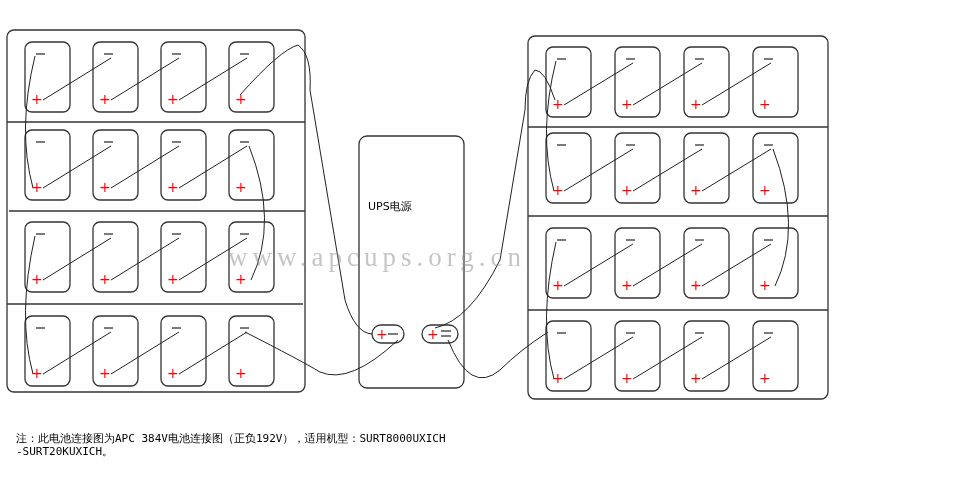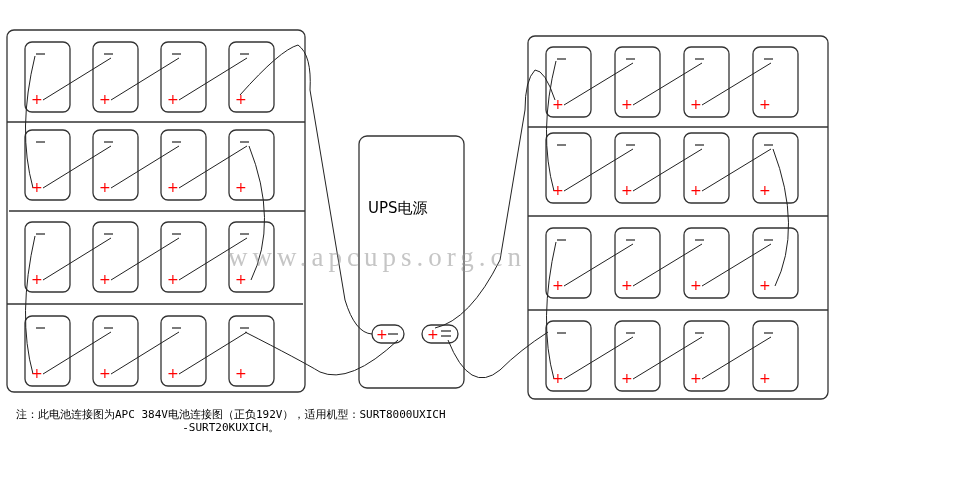--- a/index.html
+++ b/index.html
@@ -1,20 +1,20 @@
 <!DOCTYPE html>
 <html><head>
 <meta charset="utf-8">
 <style>
   html,body{margin:0;padding:0;background:#fff;}
   body{width:975px;height:500px;position:relative;overflow:hidden;font-family:"DejaVu Sans",sans-serif;}
   #diagram{position:absolute;left:0;top:0;}
-  .note{position:absolute;left:16px;top:408px;font-family:"DejaVu Sans Mono","Liberation Mono",monospace;font-size:11px;color:#000;line-height:13px;white-space:pre;text-align:center;}
+  .note{position:absolute;left:16px;top:432px;font-family:"DejaVu Sans Mono","Liberation Mono",monospace;font-size:11px;color:#000;line-height:13px;white-space:pre;}
   .watermark{position:absolute;left:228px;top:242px;font-family:Liberation Serif, serif;font-size:27px;letter-spacing:5px;color:rgba(150,150,150,0.55);pointer-events:none;}
-  .ups-label{position:absolute;left:368px;top:199px;font-size:15px;color:#000;}
+  .ups-label{position:absolute;left:368px;top:199px;font-size:11px;color:#000;}
 </style>
 </head>
 <body>
 
 <svg id="diagram" width="975" height="500" viewBox="0 0 975 500" xmlns="http://www.w3.org/2000/svg">
   <g fill="none" stroke="#333" stroke-width="1.3">
 
     <rect x="7" y="30" width="298" height="362" rx="7"></rect>
     <line x1="7" y1="122" x2="305" y2="122"></line>
     <line x1="9" y1="211" x2="305" y2="211"></line>

